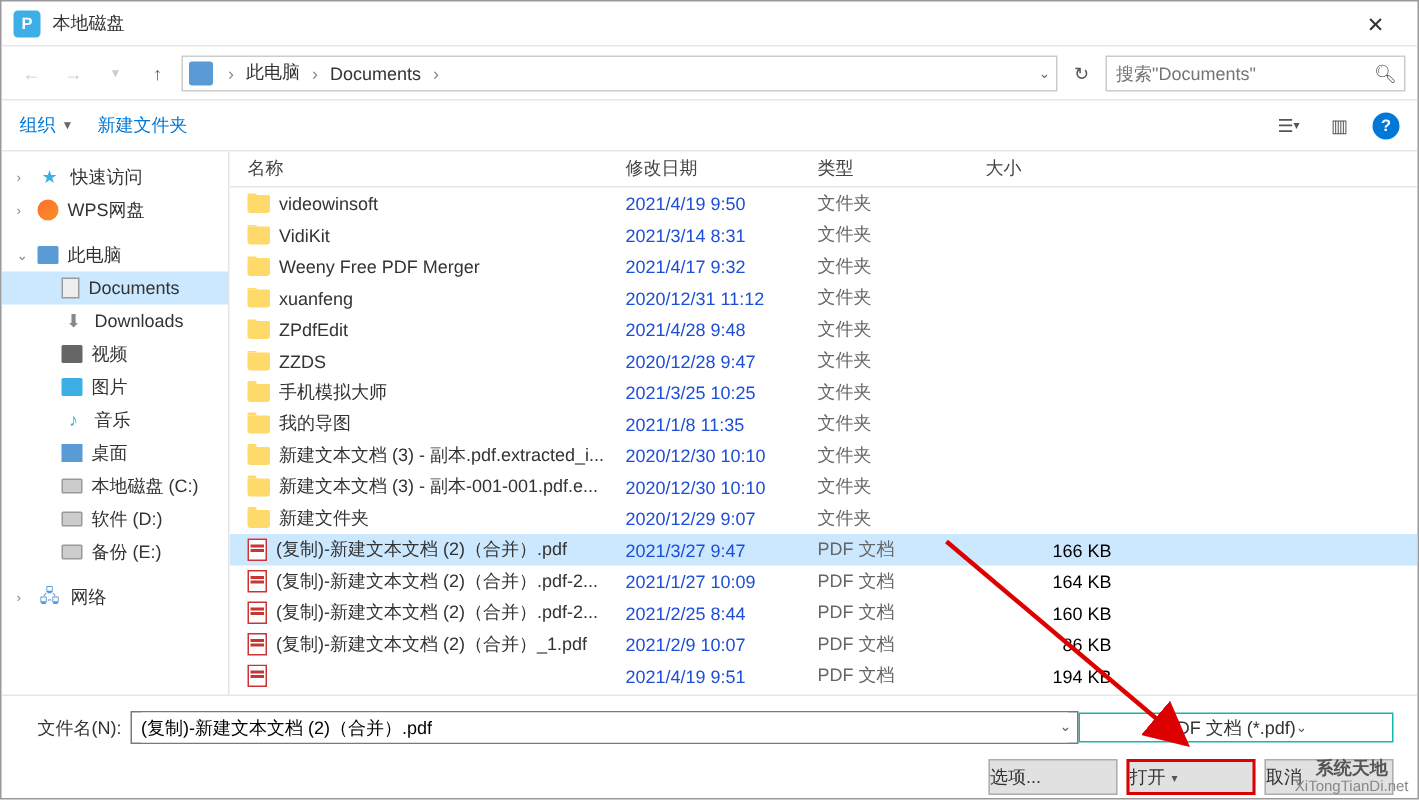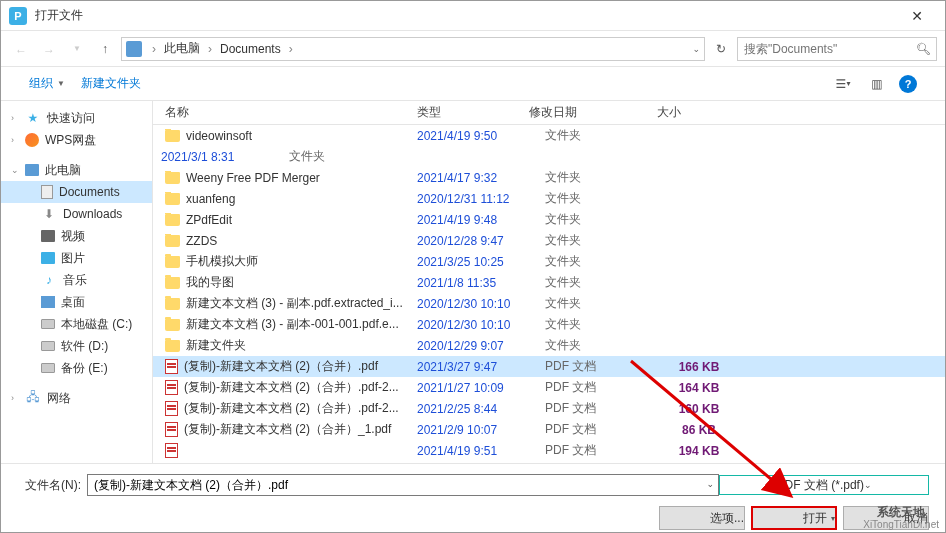--- a/index.html
+++ b/index.html
@@ -17,21 +17,21 @@
   .bc-icon { width: 16px; height: 16px; background: #5a9bd5; border-radius: 2px; margin-right: 4px; flex-shrink: 0; }
   .bc-sep { padding: 0 6px; color: #888; }
   .bc-item { padding: 0 2px; }
   .bc-dd { margin-left: auto; display: flex; align-items: center; gap: 4px; }
   .bc-dd span { color: #666; }
   .refresh { width: 24px; height: 24px; display: flex; align-items: center; justify-content: center; color: #555; }
   .searchbox { width: 200px; height: 24px; border: 1px solid #ccc; display: flex; align-items: center; padding: 0 6px; gap: 6px; }
   .searchbox input { border: none; outline: none; flex: 1; font-size: 12px; }
   .searchbox .sicon { width: 14px; color: #555; }
   
-  .toolbar { height: 34px; display: flex; align-items: center; padding: 0 28px; gap: 16px; border-bottom: 1px solid #e5e5e5; }
+  .toolbar { height: 34px; display: flex; align-items: center; padding: 0 12px; gap: 16px; border-bottom: 1px solid #e5e5e5; }
   .tb-item { display: flex; align-items: center; gap: 4px; color: #0078d7; font-size: 12px; }
   .tb-item .dd { font-size: 8px; color: #666; }
   .tb-right { margin-left: auto; display: flex; align-items: center; gap: 10px; }
   .tb-ricon { width: 24px; height: 20px; display: flex; align-items: center; justify-content: center; color: #555; }
   .help { width: 18px; height: 18px; border-radius: 50%; background: #0078d7; color: #fff; display: flex; align-items: center; justify-content: center; font-size: 11px; font-weight: bold; }
   
   .main { display: flex; height: 362px; }
   .sidebar { width: 152px; border-right: 1px solid #e5e5e5; overflow-y: auto; padding: 6px 0; }
   .sb-item { display: flex; align-items: center; height: 22px; padding: 0 8px 0 24px; gap: 6px; cursor: default; }
   .sb-item.indent { padding-left: 40px; }
@@ -61,51 +61,51 @@
   .col-type { width: 112px; }
   .col-size { width: 100px; }
   
   .rows { flex: 1; overflow-y: auto; }
   .row { display: flex; height: 21px; align-items: center; font-size: 12px; }
   .row.sel { background: #cce8ff; }
   .cell { padding: 0 8px; overflow: hidden; white-space: nowrap; text-overflow: ellipsis; }
   .cell-name { width: 256px; display: flex; align-items: center; gap: 6px; padding-left: 12px; }
   .cell-date { width: 128px; color: #1d4ed8; }
   .cell-type { width: 112px; color: #666; }
-  .cell-size { width: 100px; text-align: center; color: #701a75; font-weight: bold; }
+  .cell-size { width: 100px; text-align: right; color: #000000; }
   .ficon { width: 16px; height: 16px; flex-shrink: 0; display: flex; align-items: center; justify-content: center; }
   .ficon.folder { background: #ffd96a; border-radius: 1px 1px 2px 2px; width: 15px; height: 12px; position: relative; }
   .ficon.folder::before { content:''; position:absolute; top:-2px; left:0; width:6px; height:2px; background:#ffd96a; border-radius:1px 1px 0 0; }
   .ficon.pdf { width: 13px; height: 15px; background: #fff; border: 1px solid #c33; position: relative; }
   .ficon.pdf::after { content:''; position:absolute; left:1px; top:3px; width:9px; height:2px; background:#c33; box-shadow: 0 3px 0 #c33; }
   
   .bottombar { padding: 10px 16px; display: flex; flex-direction: column; gap: 10px; border-top: 1px solid #e5e5e5; }
   .fn-row { display: flex; align-items: center; }
   .fn-label { width: 70px; text-align: right; padding-right: 6px; }
   .fn-input { flex: 1; height: 22px; border: 1px solid #7a7a7a; padding: 0 6px; font-size: 12px; position: relative; }
   .fn-input input { width: 100%; height: 100%; border: none; outline: none; font-size: 12px; }
   .fn-input .dd { position: absolute; right: 4px; top: 4px; font-size: 9px; color: #555; }
   .ft-select { width: 210px; height: 20px; border: 1px solid #14b8a6; padding: 0 6px; display: flex; align-items: center; justify-content: center; font-size: 12px; }
   .ft-select .dd { font-size: 9px; color: #555; }
   .btn-row { display: flex; justify-content: flex-end; gap: 6px; align-items: center; }
-  .dlg-btn { min-width: 86px; height: 24px; border: 1px solid #adadad; background: #e1e1e1; display: flex; align-items: center; justify-content: flex-end; font-size: 12px; }
+  .dlg-btn { min-width: 86px; height: 24px; border: 1px solid #adadad; background: #e1e1e1; display: flex; align-items: center; justify-content: flex-start; font-size: 12px; }
   .dlg-btn.primary { border: 2px solid #d00; }
   .dlg-btn .dd { font-size: 8px; margin-left: 4px; color: #555; }
   
   .arrow-overlay { position: absolute; pointer-events: none; }
   
   .watermark { position: absolute; right: 6px; bottom: 2px; font-size: 10px; color: #888; text-align: center; line-height: 1.1; }
   .watermark .l1 { font-weight: bold; color: #555; font-size: 12px; }
 </style>
 </head>
 <body>
 
 <div class="titlebar">
   <div class="app-icon">P</div>
-  <div class="title-text">打开文件</div>
+  <div class="title-text">本地磁盘</div>
   <div class="close-btn">✕</div>
 </div>
 
 <div class="navbar">
   <div class="nav-arrow disabled">←</div>
   <div class="nav-arrow disabled">→</div>
   <div class="nav-arrow disabled" style="font-size:8px;">▼</div>
   <div class="nav-arrow">↑</div>
   <div class="breadcrumb-box">
     <div class="bc-icon"></div>
@@ -197,36 +197,40 @@
       <div class="sb-spacer"></div>
       <div class="sb-item">
         <span class="chev">›</span>
         <span class="sb-icon ic-net">🖧</span>
         <span>网络</span>
       </div>
     </div>
   <div class="filepane">
     <div class="cols">
       <div class="col col-name">名称</div>
+      <div class="col col-date">修改日期</div>
       <div class="col col-type">类型</div>
-      <div class="col col-date">修改日期</div>
       <div class="col col-size">大小</div>
     </div>
     <div class="rows" id="filelist">
         <div class="row">
           <div class="cell cell-name">
             <span class="ficon folder"></span>
             <span>videowinsoft</span>
           </div>
           <div class="cell cell-date">2021/4/19 9:50</div>
           <div class="cell cell-type">文件夹</div>
           <div class="cell cell-size"></div>
         </div>
         <div class="row">
-          <div class="cell cell-date">2021/3/1 8:31</div>
+          <div class="cell cell-name">
+            <span class="ficon folder"></span>
+            <span>VidiKit</span>
+          </div>
+          <div class="cell cell-date">2021/3/14 8:31</div>
           <div class="cell cell-type">文件夹</div>
           <div class="cell cell-size"></div>
         </div>
         <div class="row">
           <div class="cell cell-name">
             <span class="ficon folder"></span>
             <span>Weeny Free PDF Merger</span>
           </div>
           <div class="cell cell-date">2021/4/17 9:32</div>
           <div class="cell cell-type">文件夹</div>
@@ -239,21 +243,21 @@
           </div>
           <div class="cell cell-date">2020/12/31 11:12</div>
           <div class="cell cell-type">文件夹</div>
           <div class="cell cell-size"></div>
         </div>
         <div class="row">
           <div class="cell cell-name">
             <span class="ficon folder"></span>
             <span>ZPdfEdit</span>
           </div>
-          <div class="cell cell-date">2021/4/19 9:48</div>
+          <div class="cell cell-date">2021/4/28 9:48</div>
           <div class="cell cell-type">文件夹</div>
           <div class="cell cell-size"></div>
         </div>
         <div class="row">
           <div class="cell cell-name">
             <span class="ficon folder"></span>
             <span>ZZDS</span>
           </div>
           <div class="cell cell-date">2020/12/28 9:47</div>
           <div class="cell cell-type">文件夹</div>

